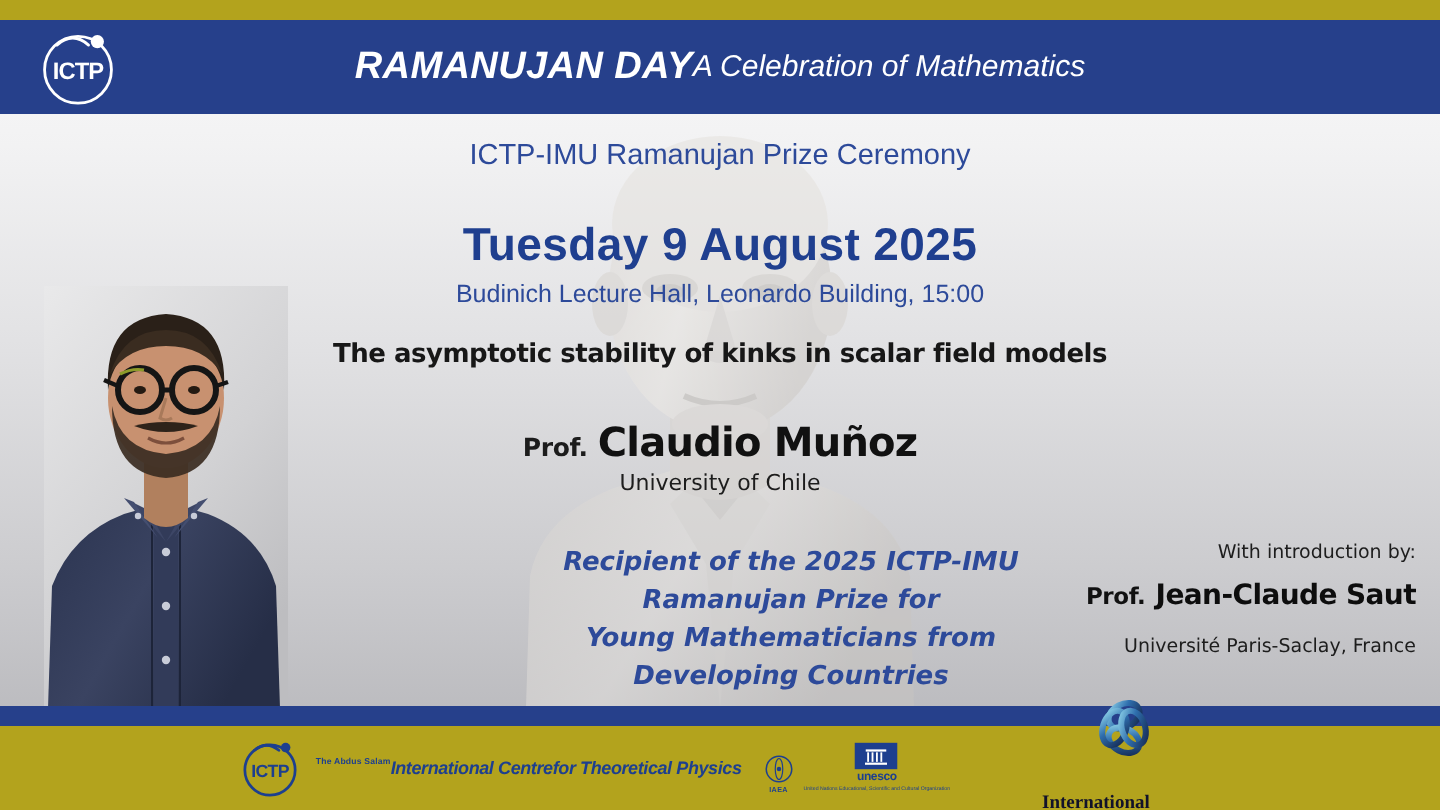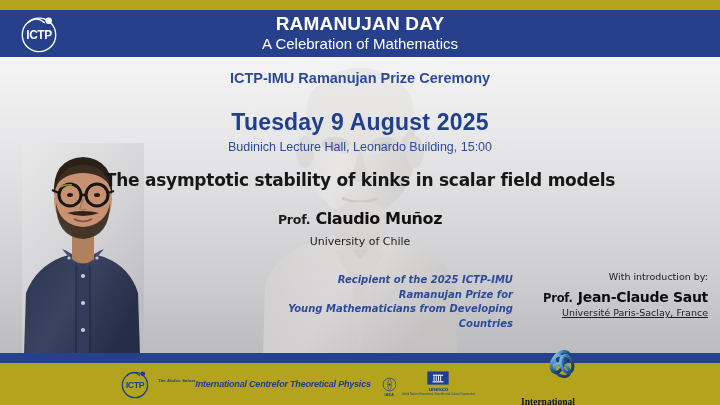--- a/index.html
+++ b/index.html
@@ -8,70 +8,70 @@
     font-family:"DejaVu Sans", sans-serif;
     background:#c0c0c2;
   }
   .poster{position:relative;width:720px;height:405px;overflow:hidden;
     background:linear-gradient(to bottom,#fbfbfc 0%,#f2f2f3 18%,#e2e2e4 42%,#cccccf 70%,#b6b6ba 94%,#b3b3b7 100%);}
 
   
   .topgold{position:absolute;left:0;top:0;width:720px;height:10px;background:#b3a31d;}
   .headerband{position:absolute;left:0;top:10px;width:720px;height:47px;background:#26408b;}
   .header-titles{position:absolute;left:0;top:10px;width:720px;height:47px;
-    display:flex;flex-direction:column;align-items:center;justify-content:center;}
+    display:flex;flex-direction:row;align-items:center;justify-content:center;font-style:italic;}
   .h-title{color:#ffffff;font-family:"Liberation Sans",sans-serif;font-weight:bold;
     font-size:19px;letter-spacing:.2px;line-height:1.05;}
   .h-sub{color:#ffffff;font-family:"Liberation Sans",sans-serif;font-weight:normal;
     font-size:15px;line-height:1.15;margin-top:1px;}
 
   
   .ictp-roundel{position:absolute;left:17px;top:12px;width:44px;height:44px;}
 
   
   .bust{position:absolute;left:50%;top:52px;transform:translateX(-50%);
     width:250px;height:302px;opacity:.5;pointer-events:none;}
 
   
   .photo{position:absolute;left:22px;top:143px;width:122px;height:211px;overflow:hidden;}
 
   
   .content{position:absolute;left:0;top:57px;width:720px;height:296px;}
   .ceremony{position:absolute;left:0;top:13px;width:720px;text-align:center;
-    color:#2d4a9a;font-family:"Liberation Sans",sans-serif;font-size:14.5px;font-weight:bold;}
+    color:#2d4a9a;font-family:"Liberation Sans",sans-serif;font-size:14.5px;font-weight:normal;}
   .datebig{position:absolute;left:0;top:52px;width:720px;text-align:center;
     color:#1f3f8f;font-family:"Liberation Sans",sans-serif;font-size:23px;font-weight:bold;
     letter-spacing:.2px;}
   .venue{position:absolute;left:0;top:83px;width:720px;text-align:center;
     color:#2d4a9a;font-family:"Liberation Sans",sans-serif;font-size:12.5px;}
   .talktitle{position:absolute;left:0;top:113px;width:720px;text-align:center;
-    color:#171717;font-family:"DejaVu Sans",sans-serif;font-size:17px;font-weight:bold;
+    color:#171717;font-family:"DejaVu Sans",sans-serif;font-size:13px;font-weight:bold;
     letter-spacing:-.25px;}
 
   .speakerline{position:absolute;left:0;top:152px;width:720px;text-align:center;
     white-space:nowrap;}
   .prof-small{color:#1c1c1c;font-family:"DejaVu Sans",sans-serif;font-size:12.5px;
     font-weight:bold;letter-spacing:-.2px;vertical-align:baseline;}
-  .speaker-name{color:#111111;font-family:"DejaVu Sans",sans-serif;font-size:16px;
+  .speaker-name{color:#111111;font-family:"DejaVu Sans",sans-serif;font-size:20px;
     font-weight:bold;letter-spacing:-.4px;vertical-align:baseline;}
   .affil{position:absolute;left:0;top:178px;width:720px;text-align:center;
     color:#1d1d1d;font-family:"DejaVu Sans",sans-serif;font-size:11px;}
 
-  .prize{position:absolute;left:278px;top:216px;width:235px;text-align:right;
+  .prize{position:absolute;left:278px;top:216px;width:235px;text-align:center;
     color:#2d4a9a;font-family:"DejaVu Sans",sans-serif;font-style:italic;font-weight:bold;
-    font-size:10px;line-height:1.45;}
+    font-size:13px;line-height:1.45;}
 
   .intro{position:absolute;right:12px;top:214px;width:290px;text-align:right;}
   .intro-label{color:#1d1d1d;font-family:"DejaVu Sans",sans-serif;font-size:9.5px;}
   .intro-name{margin-top:5px;white-space:nowrap;}
   .intro-prof{color:#111;font-family:"DejaVu Sans",sans-serif;font-size:11.5px;font-weight:bold;
     letter-spacing:-.2px;}
   .intro-person{color:#0d0d0d;font-family:"DejaVu Sans",sans-serif;font-size:14px;font-weight:bold;
     letter-spacing:-.3px;}
-  .intro-affil{margin-top:1px;color:#1d1d1d;font-family:"DejaVu Sans",sans-serif;font-size:9.5px;text-decoration:underline;}
+  .intro-affil{margin-top:12px;color:#1d1d1d;font-family:"DejaVu Sans",sans-serif;font-size:9.5px;}
 
   
   .blueband{position:absolute;left:0;top:353px;width:720px;height:10px;background:#26408b;}
   .footer{position:absolute;left:0;top:363px;width:720px;height:42px;background:#b3a31d;}
   .footer-inner{position:absolute;left:0;top:363px;width:720px;height:42px;
     display:flex;align-items:center;justify-content:center;gap:46px;}
   .lockup{display:flex;align-items:center;gap:6px;}
   .ictp-foot-text{display:flex;justify-content:center;line-height:1;}
   .abdus{color:#1d3f8f;font-family:"Liberation Sans",sans-serif;font-size:4.3px;font-weight:bold;
     letter-spacing:.1px;margin-bottom:1px;}

